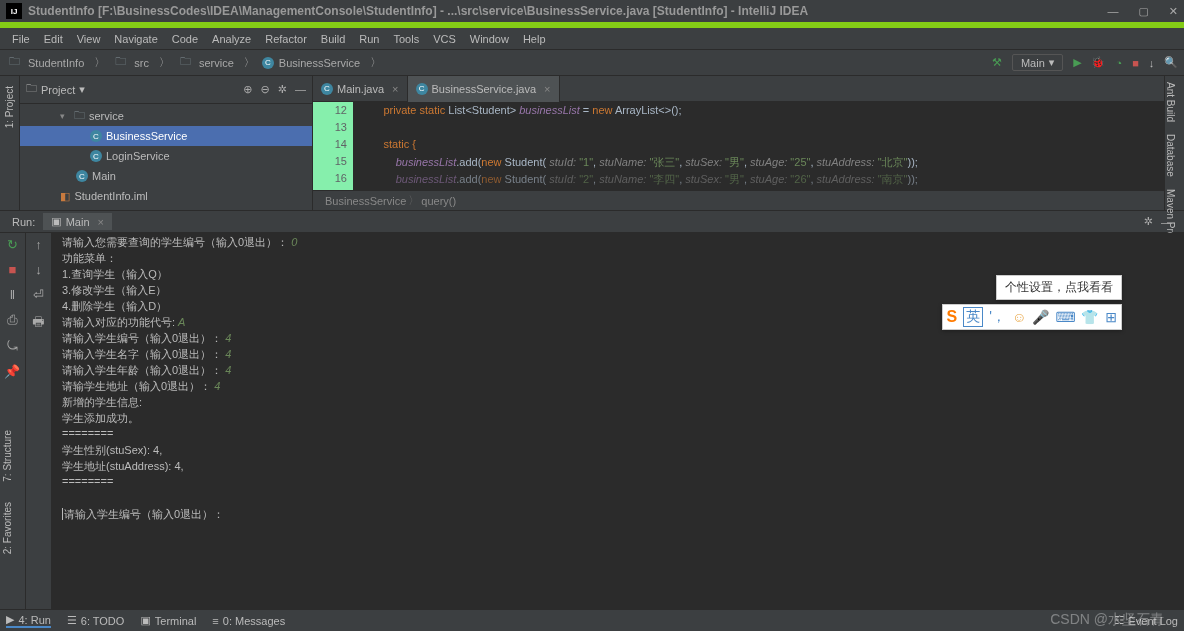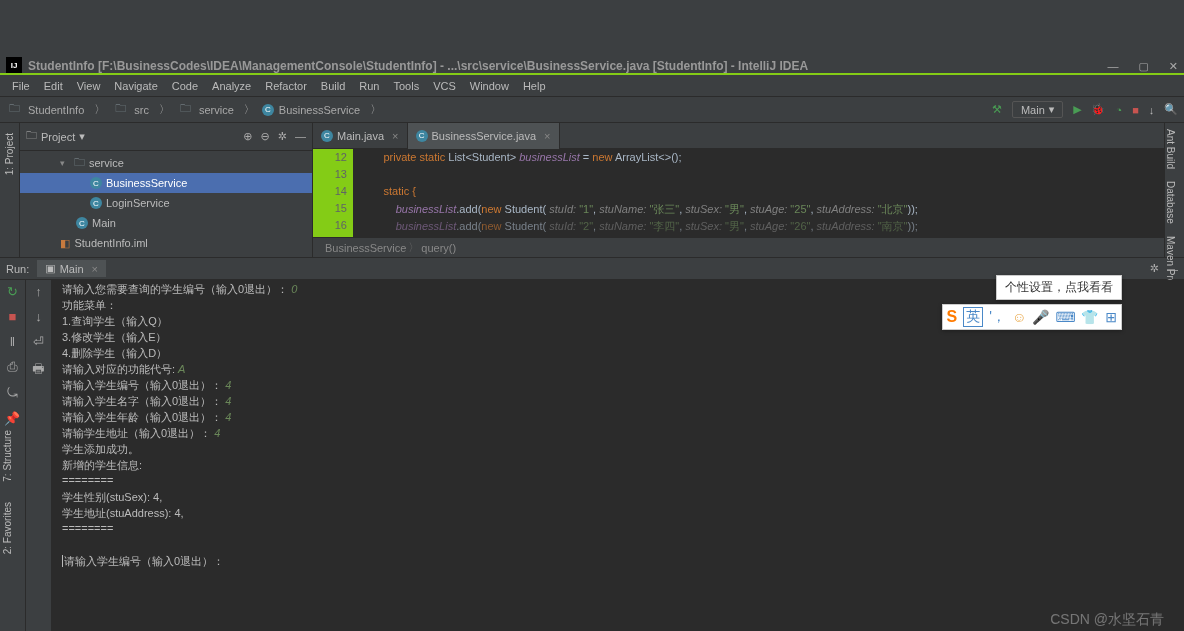--- a/index.html
+++ b/index.html
@@ -1,17 +1,17 @@
 <!DOCTYPE html>
 <html><head>
 <meta charset="utf-8">
 <style>
 * { margin: 0; padding: 0; box-sizing: border-box; font-family: "Segoe UI", Arial, sans-serif; font-size: 11px; }
 body { background: #3c3f41; color: #bbb; width: 1184px; height: 631px; overflow: hidden; position: relative; }
-.titlebar { height: 28px; background: #3c3f41; display: flex; align-items: flex-end; padding: 0 6px; border-bottom: 2px solid #84cc16; margin-top: 47px; }
+.titlebar { height: 28px; background: #3c3f41; display: flex; align-items: center; padding: 0 6px; border-bottom: 6px solid #84cc16; }
 .titlebar .logo { width: 16px; height: 16px; background: #000; margin-right: 6px; display: flex; align-items: center; justify-content: center; color: #fff; font-size: 8px; font-weight: bold; }
 .titlebar .title { flex: 1; color: #999; font-size: 12px; font-weight: bold; }
 .titlebar .winbtns { display: flex; gap: 20px; color: #aaa; font-size: 14px; }
 .menubar { height: 22px; display: flex; align-items: center; padding: 0 6px; gap: 2px; border-bottom: 1px solid #2b2b2b; }
 .menubar span { padding: 2px 6px; color: #bbb; cursor: pointer; }
 .navbar { height: 26px; background: #3c3f41; display: flex; align-items: center; padding: 0 6px; border-bottom: 1px solid #2b2b2b; }
 .navbar .crumbs { display: flex; align-items: center; gap: 2px; flex: 1; }
 .navbar .crumbs .folder-icon { color: #87939a; }
 .navbar .crumbs .class-icon { width: 12px; height: 12px; border-radius: 50%; background: #3e86a0; display: inline-flex; align-items: center; justify-content: center; color: #fff; font-size: 8px; }
 .navbar .crumbs span { color: #a9a9a9; padding: 0 3px; }
@@ -36,33 +36,33 @@
 .tree .row .folder { color: #87939a; }
 .tree .row .cls { width: 12px; height: 12px; border-radius: 50%; background: #3e86a0; display: inline-flex; align-items: center; justify-content: center; color: #fff; font-size: 8px; }
 .tree .row .iml { color: #c87a3e; }
 .tree .row.child { padding-left: 70px; }
 .editor { flex: 1; background: #2b2b2b; display: flex; flex-direction: column; }
 .tabs { height: 26px; display: flex; align-items: center; background: #3c3f41; border-bottom: 1px solid #2b2b2b; }
 .tabs .tab { height: 26px; display: flex; align-items: center; padding: 0 8px; gap: 4px; border-right: 1px solid #2b2b2b; cursor: pointer; }
 .tabs .tab.active { background: #4e5254; }
 .tabs .tab .close { color: #888; margin-left: 4px; }
 .code { flex: 1; display: flex; font-family: "Consolas", monospace; font-size: 12px; overflow: hidden; }
-.gutter { width: 40px; background: #84cc16; text-align: right; padding: 2px 6px; color: #606366; }
+.gutter { width: 40px; background: #86efac; text-align: right; padding: 2px 6px; color: #606366; }
 .gutter div { height: 17px; }
 .lines { flex: 1; padding: 2px 6px; }
 .lines .ln { height: 17px; white-space: pre; color: #a9b7c6; }
 .kw { color: #cc7832; }
 .str { color: #6a8759; }
 .param { color: #808080; font-style: italic; }
 .field { color: #9876aa; font-style: italic; }
 .breadcrumb2 { height: 20px; background: #3c3f41; padding: 0 12px; display: flex; align-items: center; color: #888; border-top: 1px solid #2b2b2b; }
 .rightgutter { width: 20px; background: #3c3f41; border-left: 1px solid #2b2b2b; }
 .rightgutter .vtext { writing-mode: vertical-rl; color: #bbb; font-size: 10px; padding: 6px 0; display: block; text-align: center; cursor: pointer; }
 .runpanel { border-top: 1px solid #2b2b2b; }
-.runheader { height: 22px; background: #3c3f41; display: flex; align-items: center; padding: 0 6px; border-bottom: 1px solid #2b2b2b; }
+.runheader { height: 22px; background: #3c3f41; display: flex; align-items: center; padding: 0 12px; border-bottom: 1px solid #2b2b2b; }
 .runheader .label { color: #bbb; margin-right: 8px; }
 .runheader .tab { display: flex; align-items: center; gap: 4px; padding: 2px 8px; background: #4e5254; }
 .runheader .spacer { flex: 1; }
 .runbody { display: flex; height: 376px; }
 .runtools { width: 26px; background: #3c3f41; border-right: 1px solid #2b2b2b; display: flex; flex-direction: column; align-items: center; padding: 4px 0; gap: 10px; }
 .runtools div { color: #aaa; cursor: pointer; font-size: 13px; }
 .runtools2 { width: 26px; background: #3c3f41; border-right: 1px solid #2b2b2b; display: flex; flex-direction: column; align-items: center; padding: 4px 0; gap: 10px; }
 .runtools2 div { color: #aaa; cursor: pointer; font-size: 13px; }
 .console { flex: 1; background: #2b2b2b; padding: 2px 10px; font-family: "Consolas","Microsoft YaHei", monospace; font-size: 12px; color: #bbb; overflow: hidden; }
 .console .cl { height: 16px; white-space: pre; }
@@ -258,22 +258,22 @@
         <div class="cl"><span>请输入您需要查询的学生编号（输入0退出）：</span><span class="green"> 0</span></div>
         <div class="cl"><span>功能菜单：</span></div>
         <div class="cl"><span>1.查询学生（输入Q）</span></div>
         <div class="cl"><span>3.修改学生（输入E）</span></div>
         <div class="cl"><span>4.删除学生（输入D）</span></div>
         <div class="cl"><span>请输入对应的功能代号:</span><span class="green"> A</span></div>
         <div class="cl"><span>请输入学生编号（输入0退出）：</span><span class="green"> 4</span></div>
         <div class="cl"><span>请输入学生名字（输入0退出）：</span><span class="green"> 4</span></div>
         <div class="cl"><span>请输入学生年龄（输入0退出）：</span><span class="green"> 4</span></div>
         <div class="cl"><span>请输学生地址（输入0退出）：</span><span class="green"> 4</span></div>
+        <div class="cl"><span>新增的学生信息:</span></div>
         <div class="cl"><span>学生添加成功。</span></div>
-        <div class="cl"><span>新增的学生信息:</span></div>
         <div class="cl"><span>========</span></div>
         <div class="cl"><span>学生性别(stuSex): 4,</span></div>
         <div class="cl"><span>学生地址(stuAddress): 4,</span></div>
         <div class="cl"><span>========</span></div>
         <div class="cl"><span></span></div>
         <div class="cl"><span class="caret"></span><span>请输入学生编号（输入0退出）：</span></div>
       </div>
   </div>
 </div>
 

